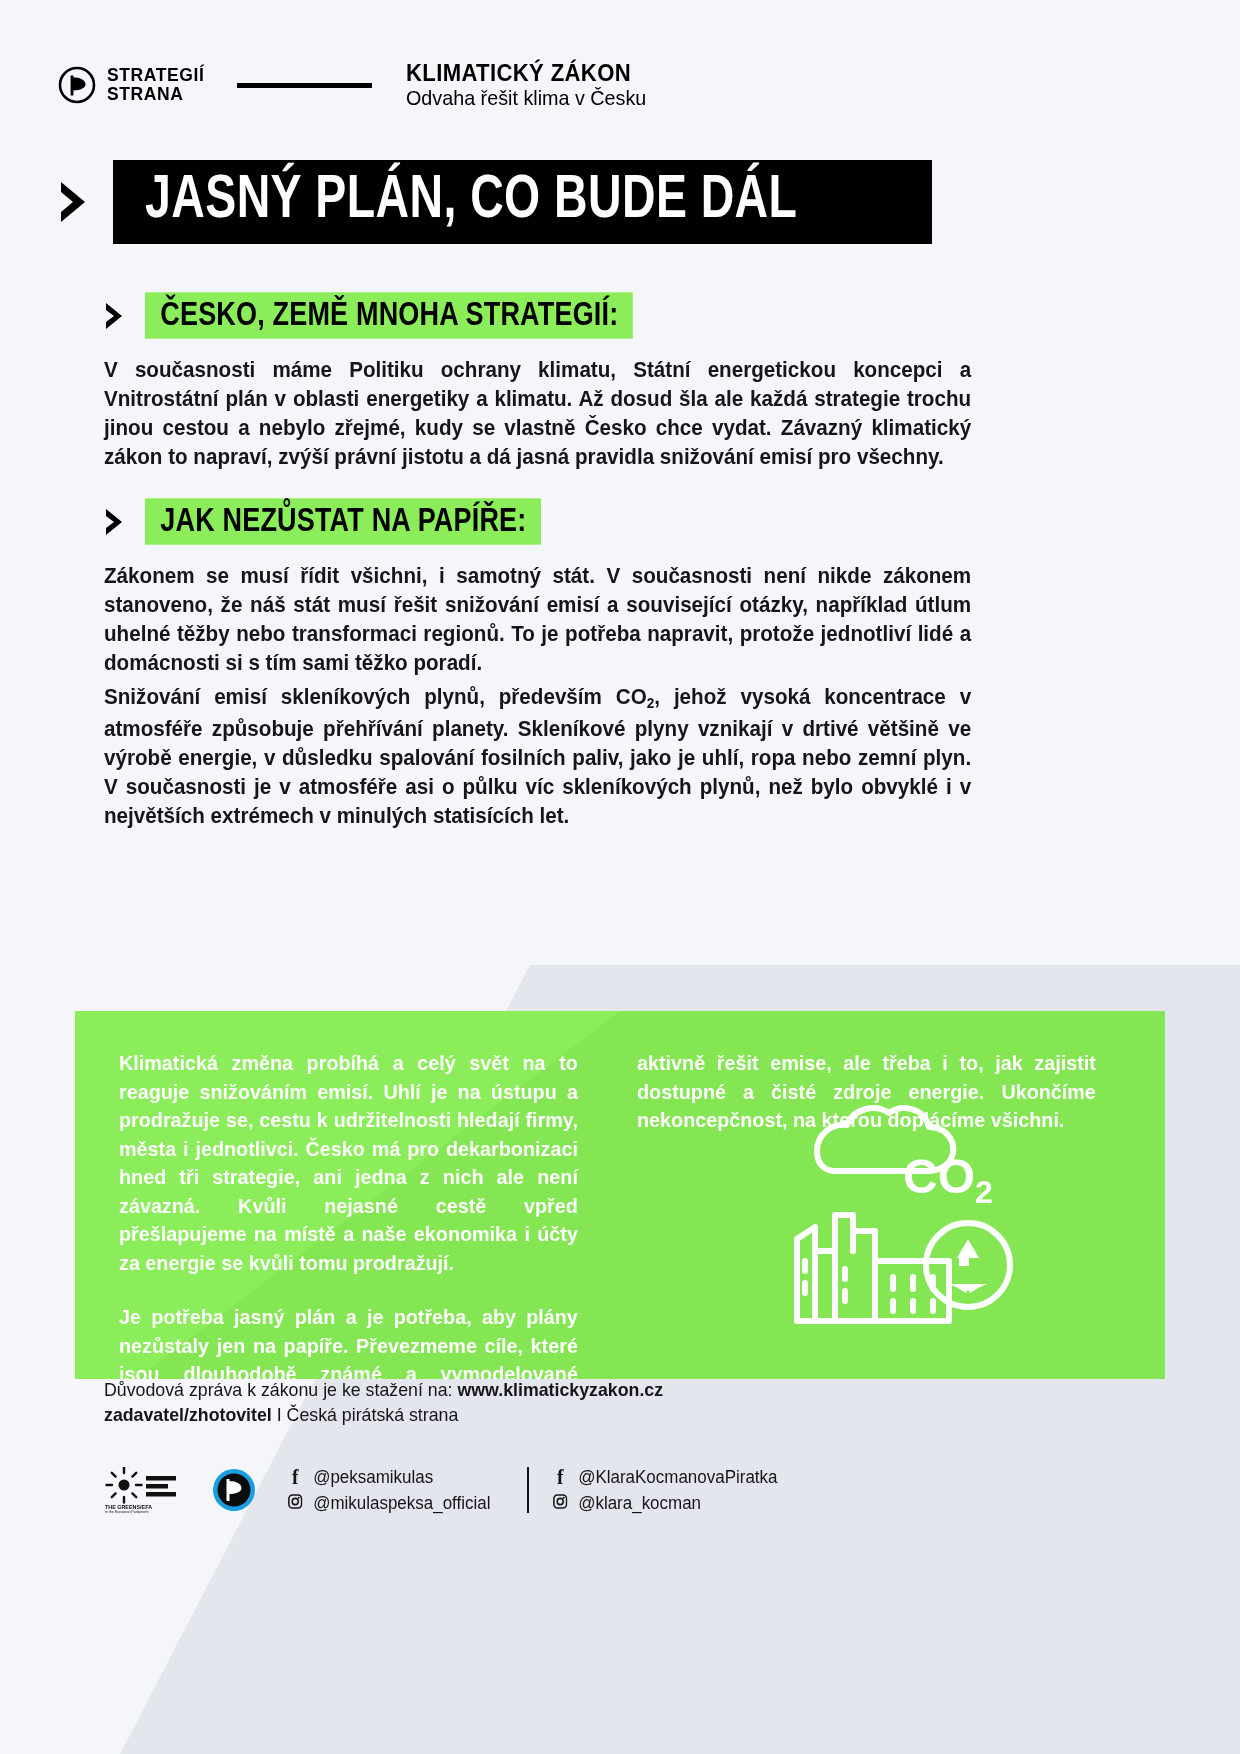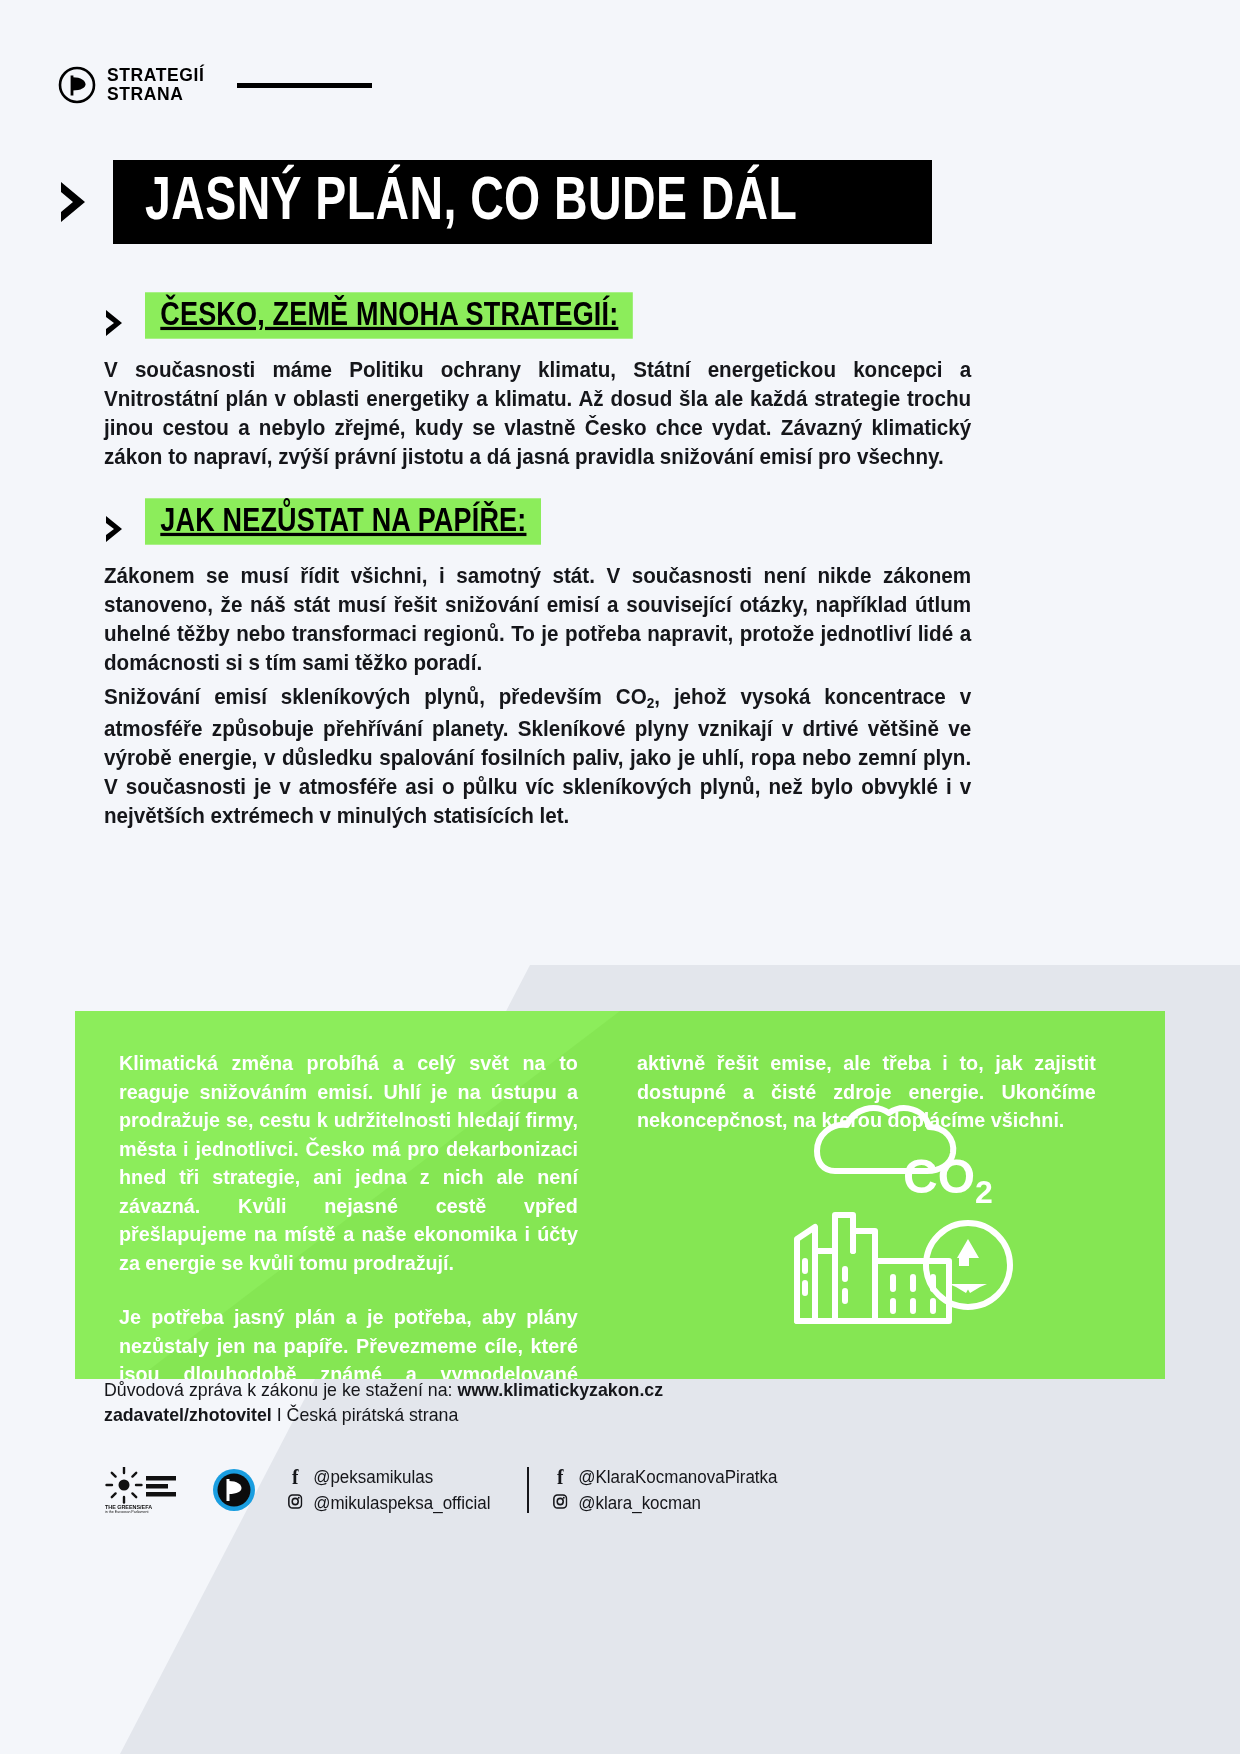--- a/index.html
+++ b/index.html
@@ -88,44 +88,43 @@
     align-items: center;
     z-index: 5;
   }
   .chev {
     flex: 0 0 auto;
     width: 30px; height: 44px;
   }
   .hero-bar {
     margin-left: 25px;
     background: #000;
-    padding: 11px 28px 9px 32px;
+    padding: 11px 28px 21px 32px;
     height: 84px;
     display: flex;
-    align-items: flex-start;
+    align-items: flex-end;
   }
   .hero-text {
     font-family: "Liberation Sans Narrow", "Liberation Sans", sans-serif;
     font-weight: bold;
     font-size: 54px;
     line-height: 54px;
     color: #fff;
     letter-spacing: 0.5px;
     transform: scaleX(0.86) scaleY(1.12);
     transform-origin: left center;
     white-space: nowrap;
   }
 
   
   .section { position: absolute; left: 104px; z-index: 5; }
 
   .sec-head {
     display: flex;
-    align-items: flex-end;
-    text-decoration: underline;
+    align-items: center;
   }
   .sec-chev { flex: 0 0 auto; width: 20px; height: 28px; }
   .sec-label {
     margin-left: 21px;
     background: #8ced5b;
     padding: 5px 16px 8px 17px;
     font-family: "Liberation Sans Narrow", "Liberation Sans", sans-serif;
     font-weight: bold;
     font-size: 30px;
     line-height: 30px;
@@ -280,20 +279,24 @@
     <span class="pirate-logo">
       <svg width="38" height="38" viewBox="0 0 38 38" xmlns="http://www.w3.org/2000/svg">
         <circle cx="19" cy="19" r="17" fill="none" stroke="#000" stroke-width="2.6"></circle>
         <path d="M14 9.5 L14 29.5" stroke="#000" stroke-width="2.8" fill="none"></path>
         <path d="M14.8 11.2 C23 11.2 27.5 14.6 27.5 18.2 C27.5 21.6 23 24.4 14.8 24.4 Z" fill="#000"></path>
       </svg>
     </span>
     <div class="pirate-wordmark">STRATEGIÍ
 STRANA</div>
     <div class="header-rule"></div>
+    <div class="header-titles">
+      <div class="header-title-main">KLIMATICKÝ ZÁKON</div>
+      <div class="header-title-sub">Odvaha řešit klima v Česku</div>
+    </div>
   </div>
 
   <div class="hero">
     <span class="chev">
       <svg width="30" height="44" viewBox="0 0 30 44" xmlns="http://www.w3.org/2000/svg">
         <polygon points="3,2 27,22 3,42 3,32 15,22 3,12" fill="#000"></polygon>
       </svg>
     </span>
     <div class="hero-bar">
       <div class="hero-text">JASNÝ PLÁN, CO BUDE DÁL</div>

